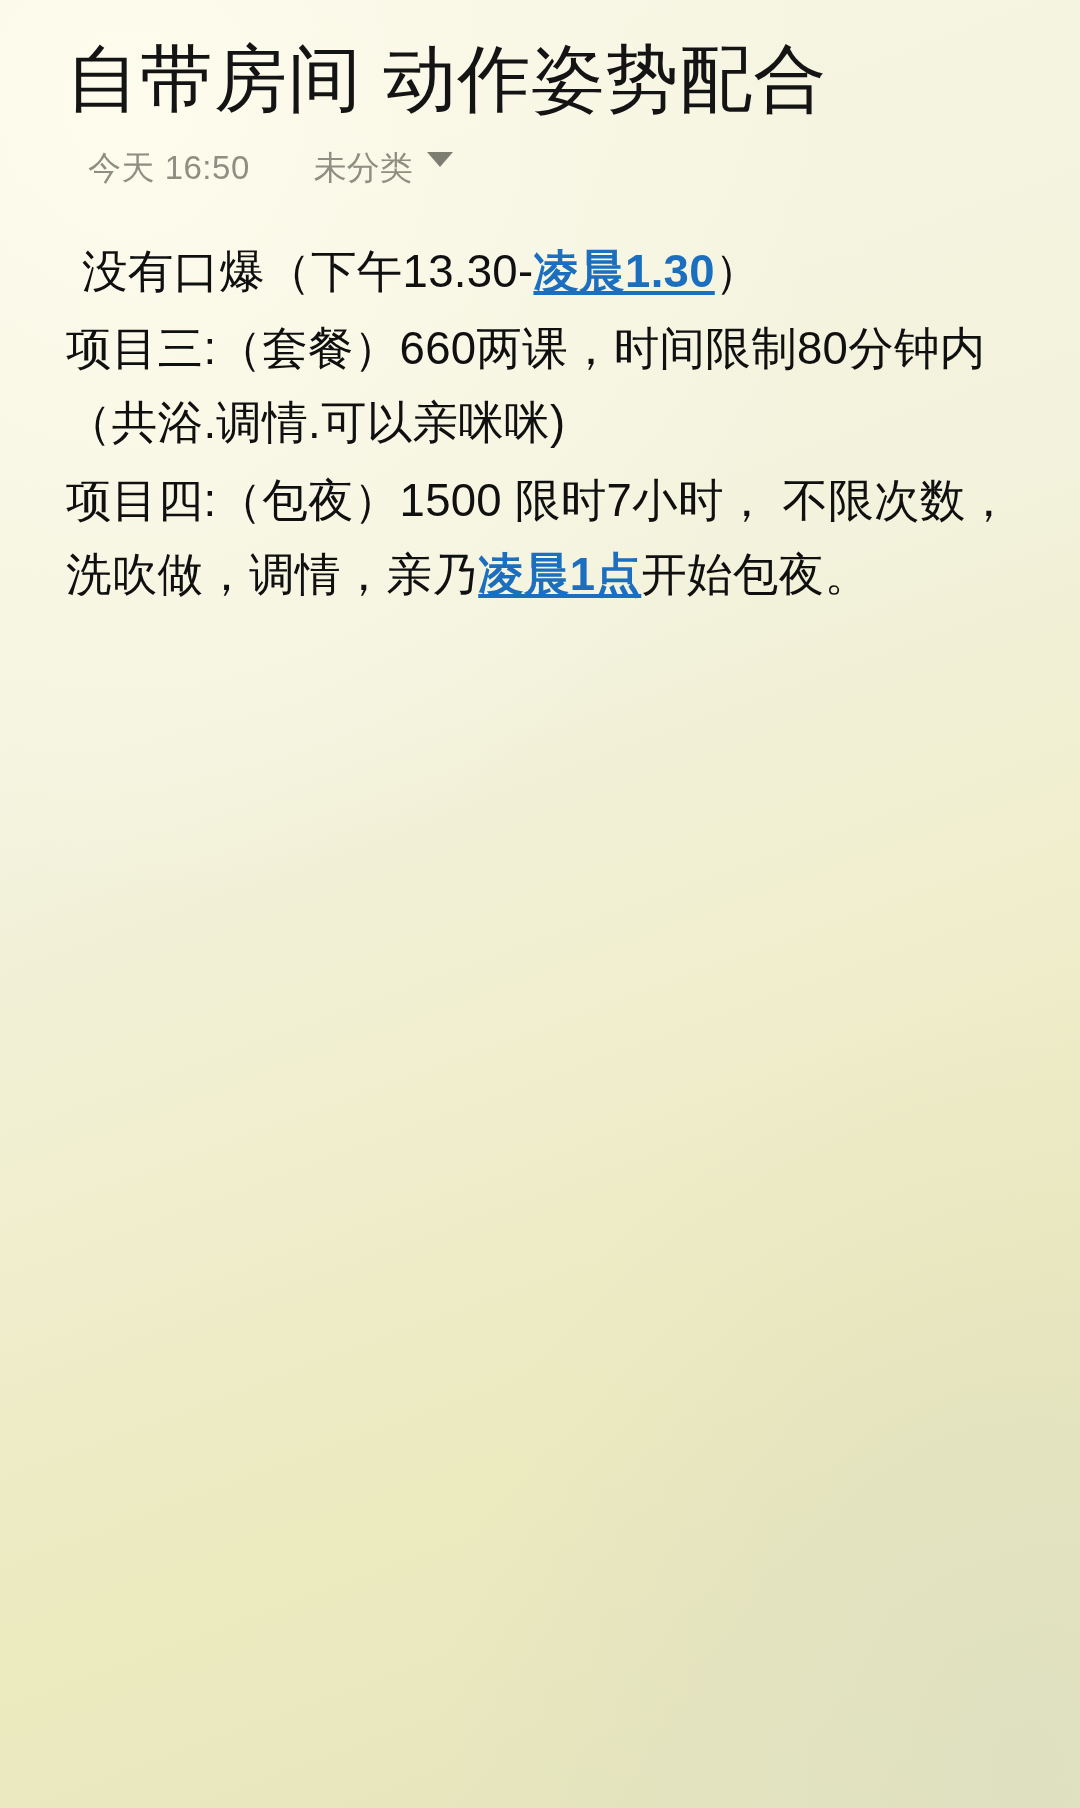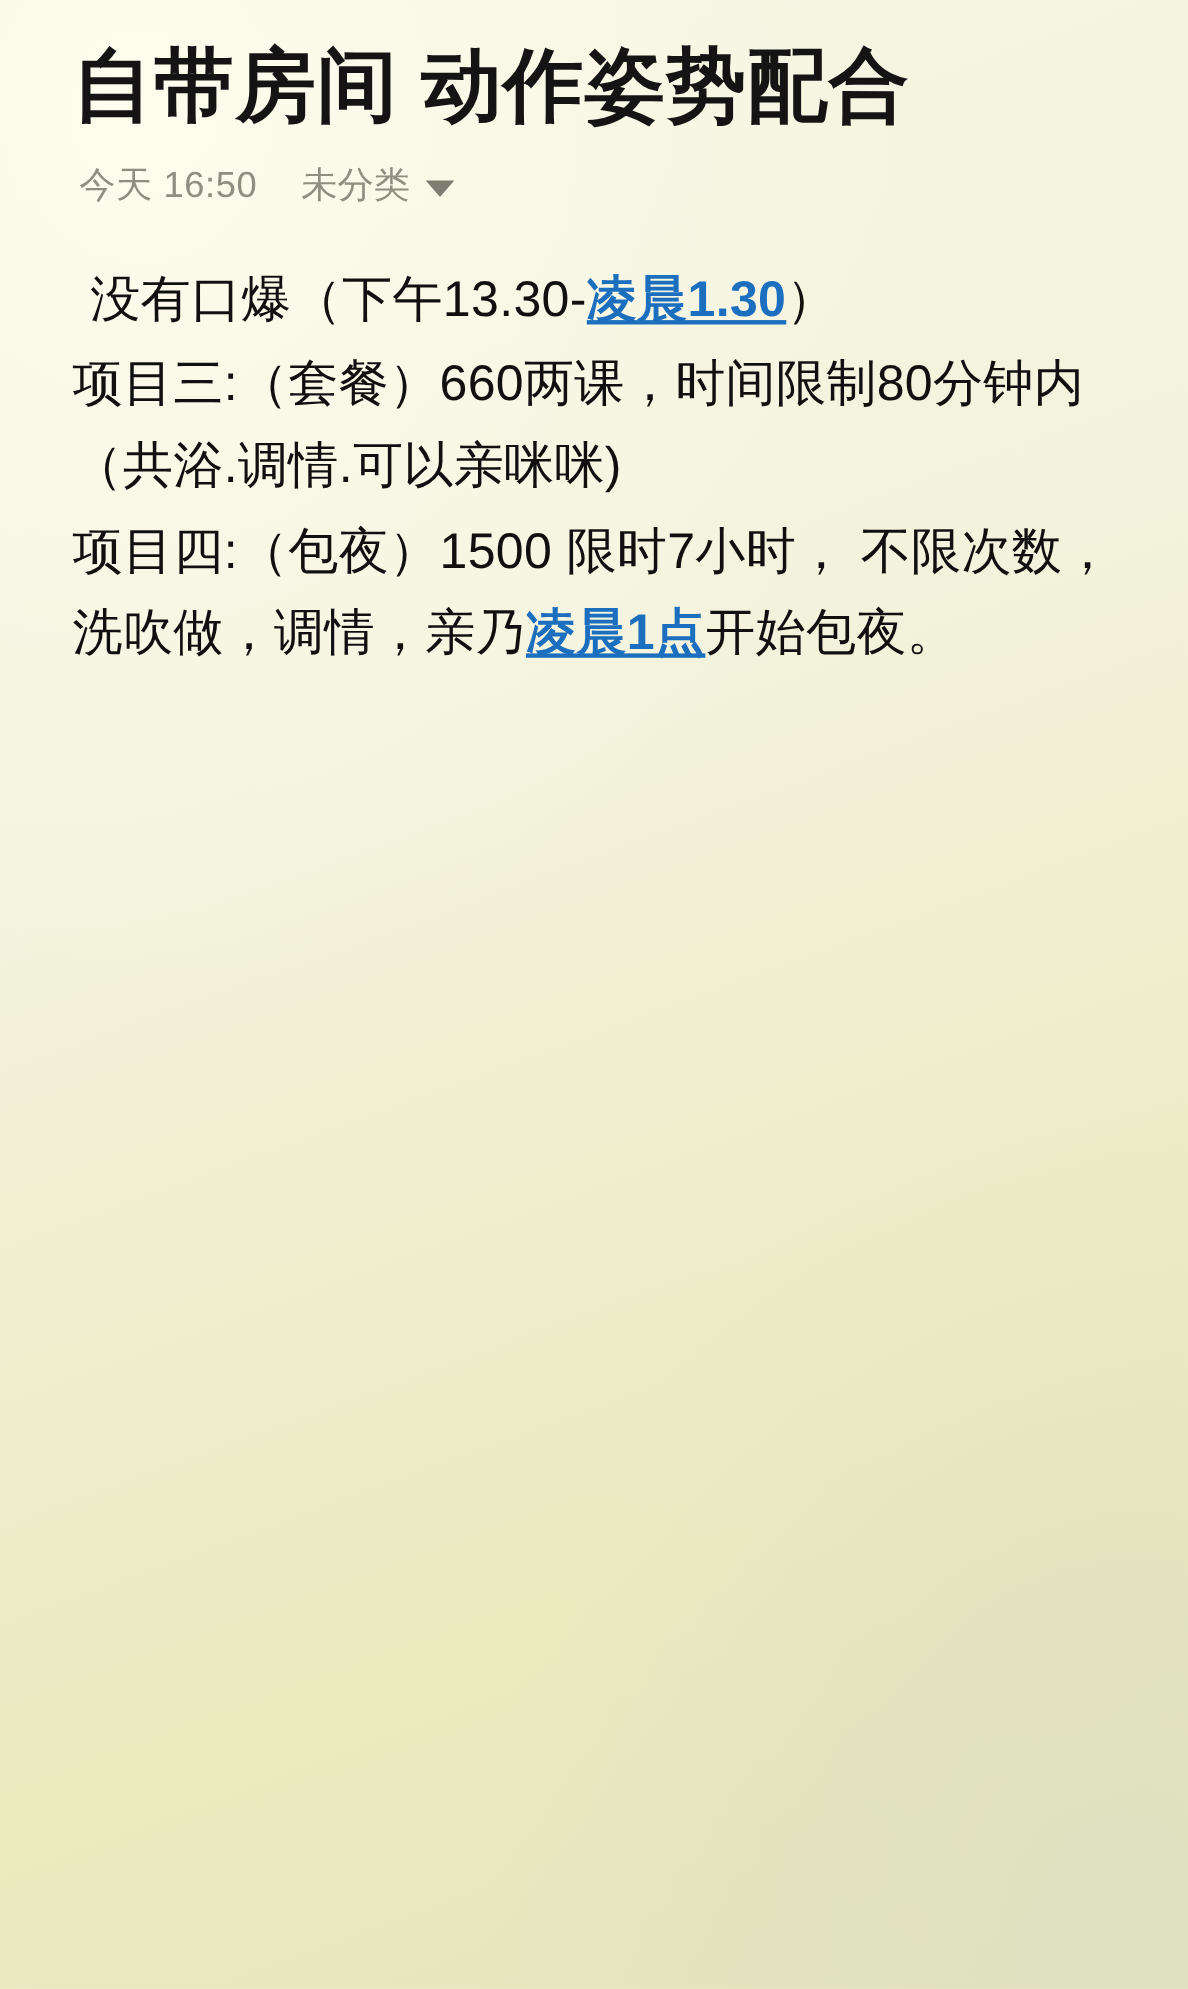--- a/index.html
+++ b/index.html
@@ -21,43 +21,44 @@
     background:
       radial-gradient(ellipse 120% 80% at 12% 6%, #fdfced 0%, rgba(253,252,237,0.0) 55%),
       radial-gradient(ellipse 90% 70% at 95% 98%, #dfe0c0 0%, rgba(223,224,192,0.0) 60%),
       linear-gradient(160deg, #f7f6e4 0%, #f3f2dc 38%, #eceabf 75%, #e3e4bd 100%);
     padding: 0 66px;
   }
   .note-title {
     margin: 0;
     padding-top: 38px;
     font-size: 73px;
-    font-weight: bold;
+    font-weight: normal;
     letter-spacing: 1px;
     color: #141414;
     line-height: 1.12;
     white-space: nowrap;
   }
   .meta-row {
     display: flex;
     align-items: center;
     margin-top: 26px;
     padding-left: 6px;
     gap: 40px;
   }
   .meta-date {
     font-size: 33px;
     color: #8e8e82;
     letter-spacing: 0.5px;
     white-space: nowrap;
+    margin-left: 16px;
   }
   .meta-folder {
     display: flex;
-    align-items: center;
     gap: 14px;
+    margin-left: 24px;
   }
   .meta-folder-label {
     font-size: 33px;
     color: #8e8e82;
     white-space: nowrap;
   }
   .caret-down {
     width: 0;
     height: 0;
     border-left: 13px solid transparent;

